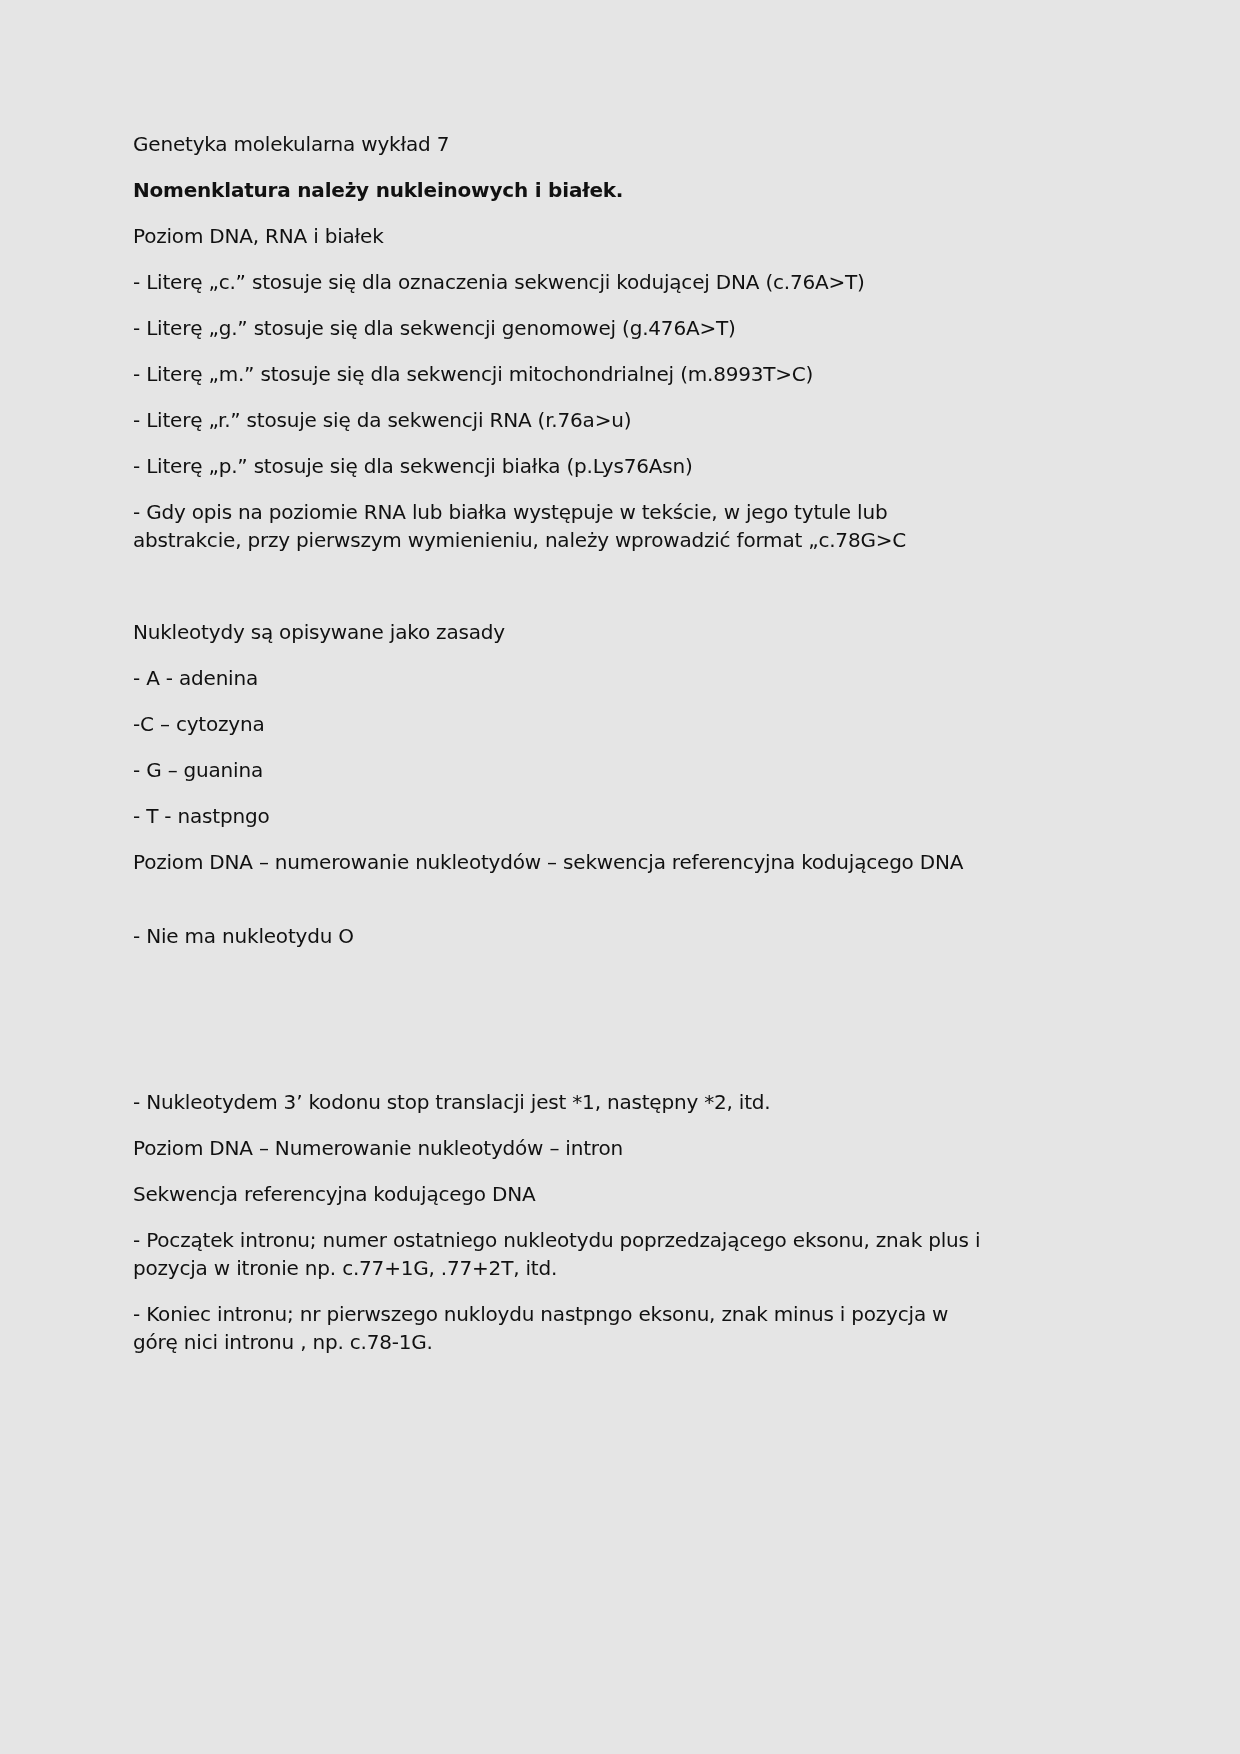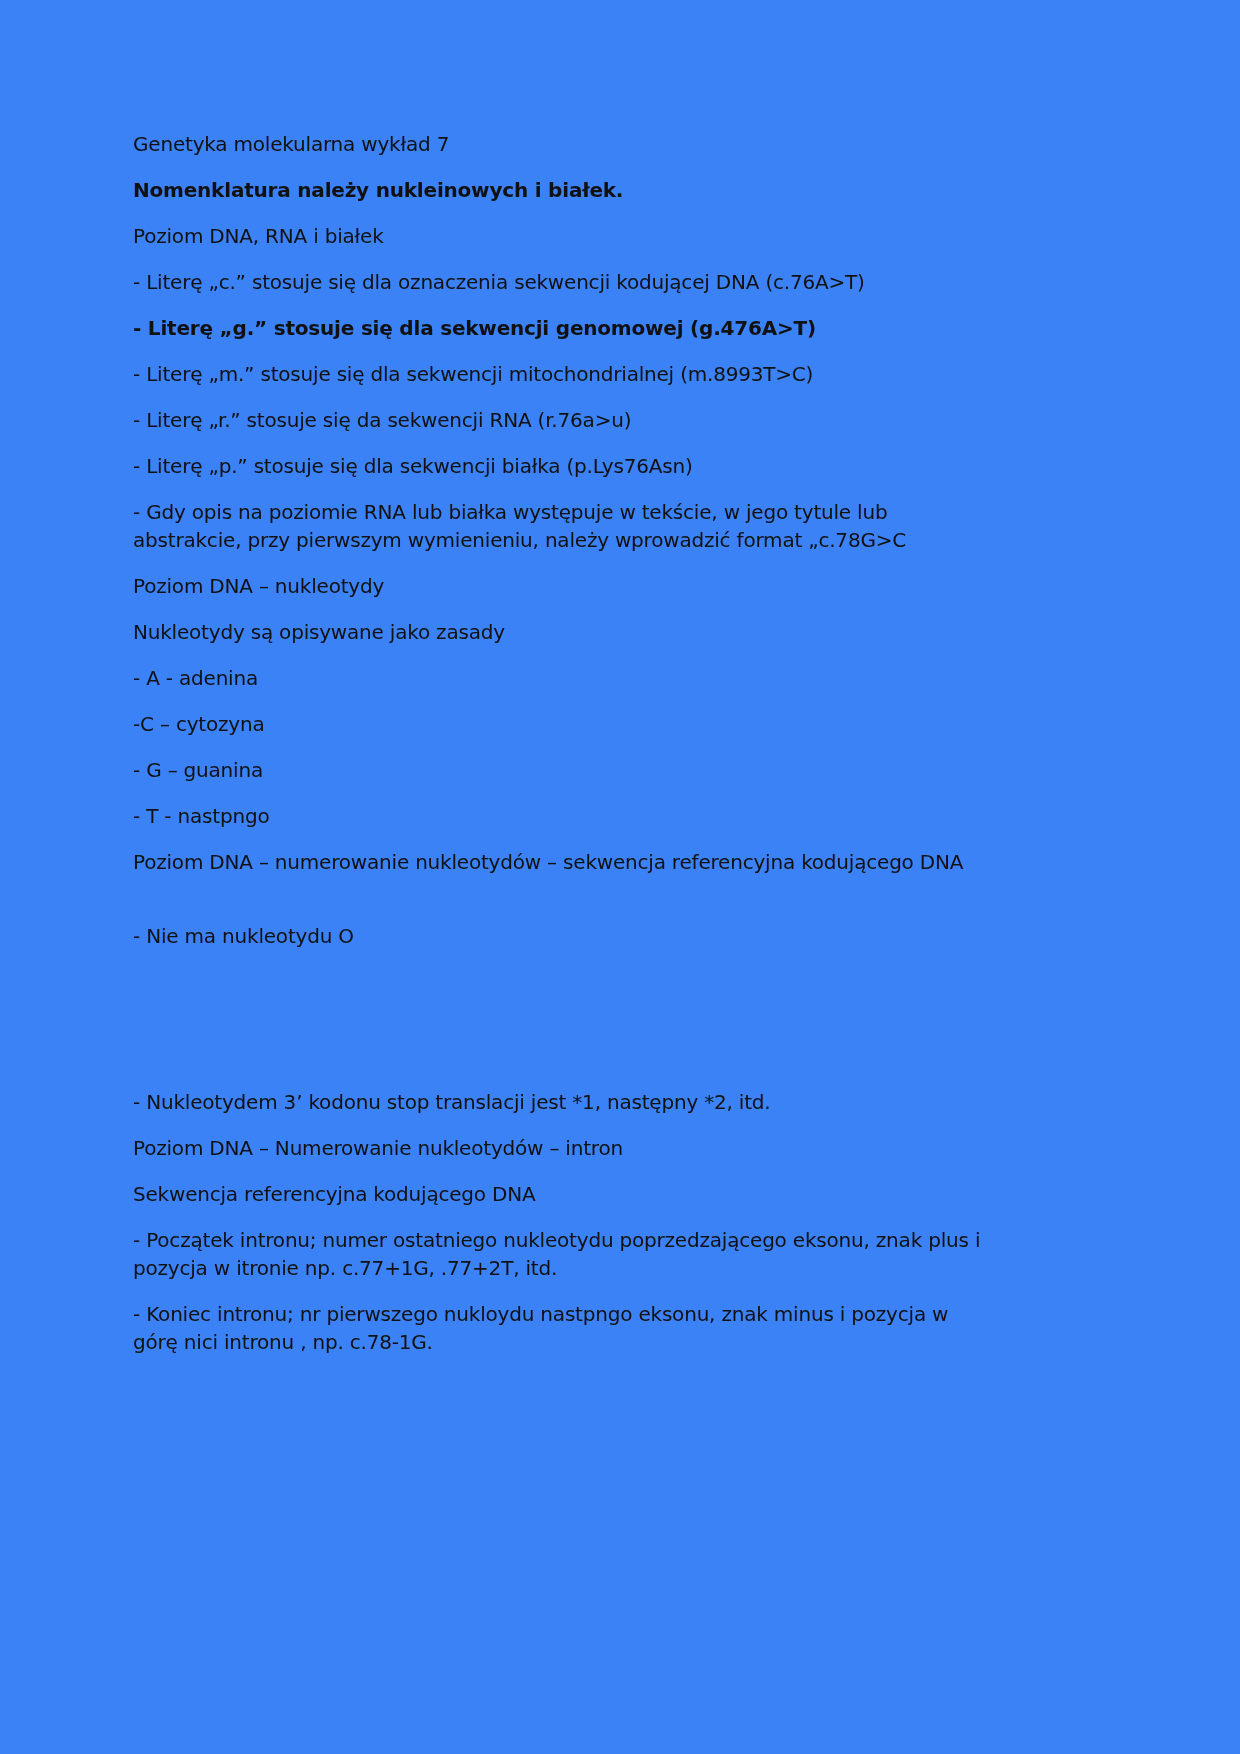--- a/index.html
+++ b/index.html
@@ -14,21 +14,21 @@
       overflow: hidden;
       font-family: "DejaVu Sans", sans-serif;
       color: #111111;
     }
     .page {
       position: absolute;
       left: 0;
       top: 0;
       width: 1240px;
       height: 1754px;
-      background: #3b82f6;
+      background: #e5e5e5;
     }
     .para {
       position: absolute;
       left: 133px;
       width: 960px;
       margin: 0;
       font-size: 20px;
       line-height: 28px;
       letter-spacing: -0.2px;
       white-space: normal;
@@ -39,27 +39,26 @@
   </style>
 </head>
 <body>
 
 <div class="page">
   <p class="para" style="top:130px;">Genetyka molekularna wykład 7</p>
   <p class="para bold" style="top:176px;">Nomenklatura należy nukleinowych i białek.</p>
 
   <p class="para" style="top:222px;">Poziom DNA, RNA i białek</p>
   <p class="para" style="top:268px;">- Literę „c.” stosuje się dla oznaczenia sekwencji kodującej DNA (c.76A&gt;T)</p>
-  <p class="para" style="top:314px;font-weight:bold;">- Literę „g.” stosuje się dla sekwencji genomowej (g.476A&gt;T)</p>
+  <p class="para" style="top:314px;">- Literę „g.” stosuje się dla sekwencji genomowej (g.476A&gt;T)</p>
   <p class="para" style="top:360px;">- Literę „m.” stosuje się dla sekwencji mitochondrialnej (m.8993T&gt;C)</p>
   <p class="para" style="top:406px;">- Literę „r.” stosuje się da sekwencji RNA (r.76a&gt;u)</p>
   <p class="para" style="top:452px;">- Literę „p.” stosuje się dla sekwencji białka (p.Lys76Asn)</p>
   <p class="para" style="top:498px; width:830px;">- Gdy opis na poziomie RNA lub białka występuje w tekście, w jego tytule lub abstrakcie, przy pierwszym wymienieniu, należy wprowadzić format „c.78G&gt;C</p>
 
-  <p class="para" style="top:572px;">Poziom DNA – nukleotydy</p>
   <p class="para" style="top:618px;">Nukleotydy są opisywane jako zasady</p>
   <p class="para" style="top:710px;">-C – cytozyna</p>
   <p class="para" style="top:664px;">- A - adenina</p>
   <p class="para" style="top:756px;">- G – guanina</p>
   <p class="para" style="top:802px;">- T - nastpngo</p>
 
   <p class="para" style="top:922px;">- Nie ma nukleotydu O</p>
   <p class="para" style="top:848px; width:840px;">Poziom DNA – numerowanie nukleotydów – sekwencja referencyjna kodującego DNA</p>
   <p class="para" style="top:1088px;">- Nukleotydem 3’ kodonu stop translacji jest *1, następny *2, itd.</p>
 

